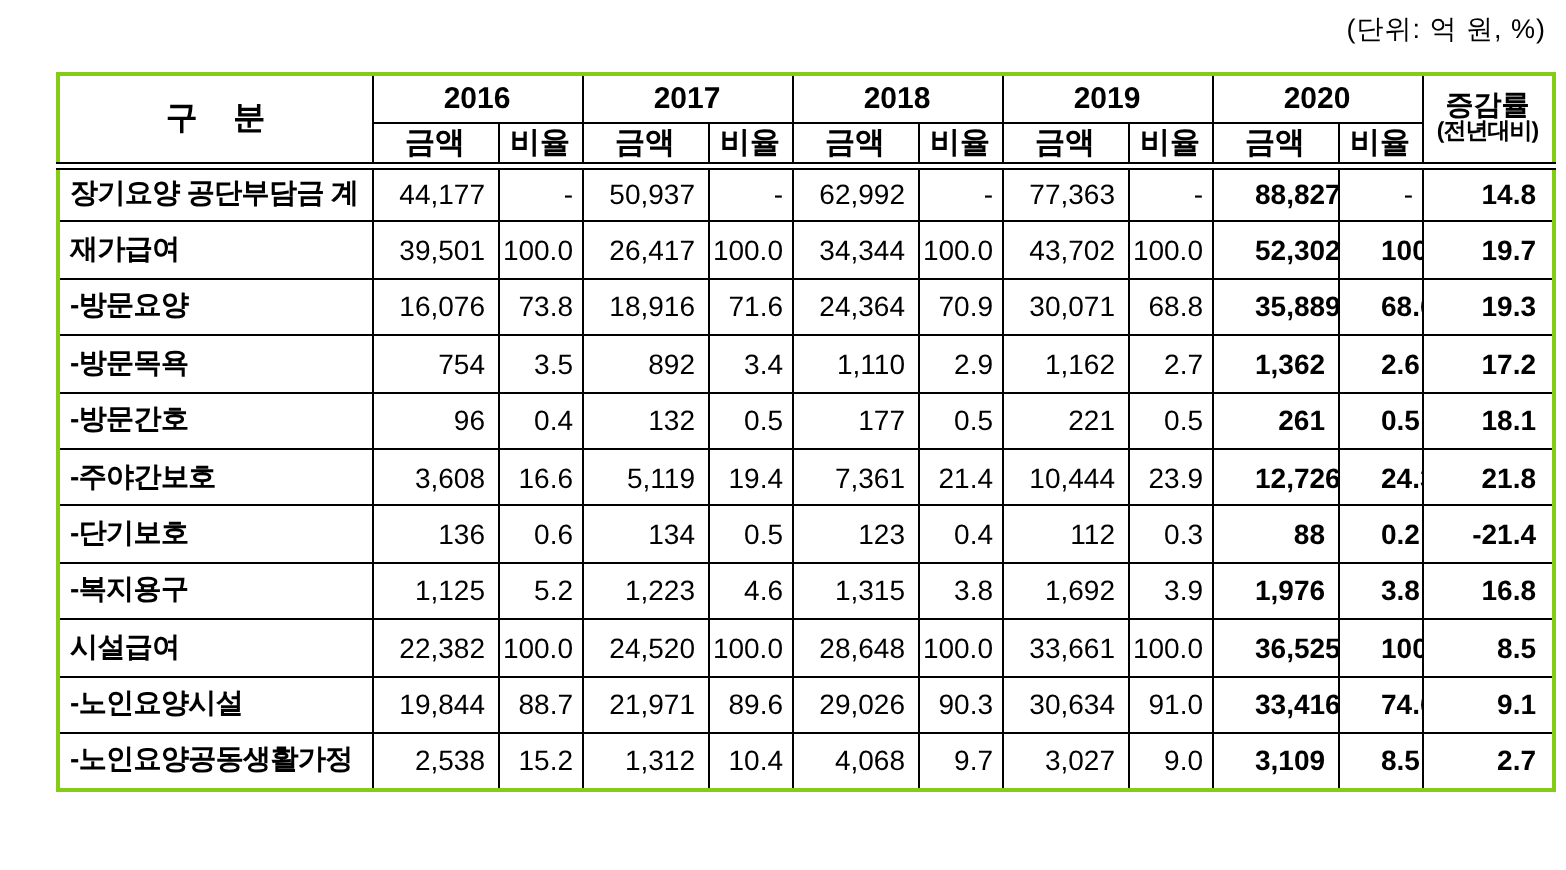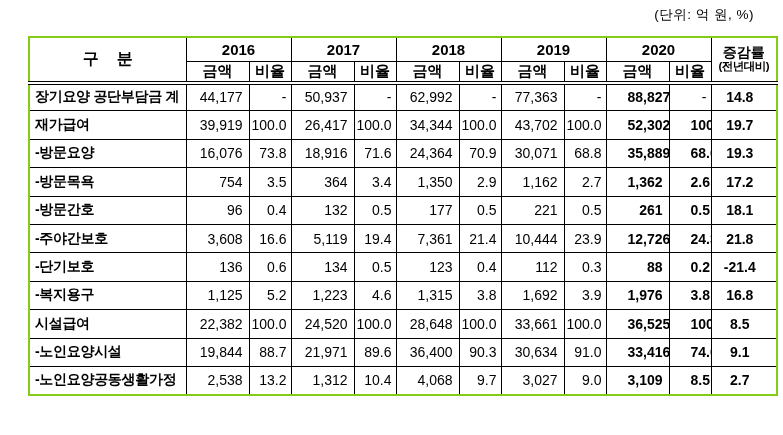--- a/index.html
+++ b/index.html
@@ -7,21 +7,21 @@
     margin: 0; padding: 0;
     width: 783px; height: 435px;
     background: #ffffff;
     color: #000000;
     font-family: "Liberation Sans", "DejaVu Sans", sans-serif;
     position: relative;
     overflow: hidden;
   }
   .unit-label {
     position: absolute;
-    top: 6px; left: 6px;
+    top: 6px; left: 25px;
     width: 748px;
     text-align: right;
     font-size: 13.5px;
     letter-spacing: 0.5px;
     white-space: pre;
   }
   table.stat-table {
     position: absolute;
     top: 36px; left: 28px;
     width: 748px;
@@ -66,21 +66,21 @@
     padding-left: 5px;
     font-weight: bold;
     letter-spacing: -0.3px;
     margin-left: 12px;
   }
   td.amt { text-align: right; padding-right: 6px; margin-top: 44px; }
   td.rat { text-align: right; padding-right: 4px; }
   td.b   { font-weight: bold; padding-left: 21px; }
   td.nb  { font-weight: normal !important; }
   td.chg {
-    text-align: center;
+    text-align: right;
     padding-right: 8px;
     font-weight: bold;
   }
 </style>
 </head>
 <body>
 
 <div class="unit-label">(단위: 억 원, %)</div>
 
 <table class="stat-table">
@@ -134,21 +134,21 @@
         <td class="amt">62,992</td>
         <td class="rat nb">-</td>
         <td class="amt">77,363</td>
         <td class="rat nb">-</td>
         <td class="amt b">88,827</td>
         <td class="rat b nb">-</td>
         <td class="chg">14.8</td>
       </tr>
       <tr class="sec">
         <td class="lbl">재가급여</td>
-        <td class="amt">39,919</td>
+        <td class="amt">39,501</td>
         <td class="rat">100.0</td>
         <td class="amt">26,417</td>
         <td class="rat">100.0</td>
         <td class="amt">34,344</td>
         <td class="rat">100.0</td>
         <td class="amt">43,702</td>
         <td class="rat">100.0</td>
         <td class="amt b">52,302</td>
         <td class="rat b">100.0</td>
         <td class="chg">19.7</td>
@@ -164,23 +164,23 @@
         <td class="amt">30,071</td>
         <td class="rat">68.8</td>
         <td class="amt b">35,889</td>
         <td class="rat b">68.6</td>
         <td class="chg">19.3</td>
       </tr>
       <tr>
         <td class="lbl">-방문목욕</td>
         <td class="amt">754</td>
         <td class="rat">3.5</td>
-        <td class="amt">364</td>
+        <td class="amt">892</td>
         <td class="rat">3.4</td>
-        <td class="amt">1,350</td>
+        <td class="amt">1,110</td>
         <td class="rat">2.9</td>
         <td class="amt">1,162</td>
         <td class="rat">2.7</td>
         <td class="amt b">1,362</td>
         <td class="rat b">2.6</td>
         <td class="chg">17.2</td>
       </tr>
       <tr>
         <td class="lbl">-방문간호</td>
         <td class="amt">96</td>
@@ -250,32 +250,32 @@
         <td class="amt b">36,525</td>
         <td class="rat b">100.0</td>
         <td class="chg">8.5</td>
       </tr>
       <tr>
         <td class="lbl">-노인요양시설</td>
         <td class="amt">19,844</td>
         <td class="rat">88.7</td>
         <td class="amt">21,971</td>
         <td class="rat">89.6</td>
-        <td class="amt">36,400</td>
+        <td class="amt">29,026</td>
         <td class="rat">90.3</td>
         <td class="amt">30,634</td>
         <td class="rat">91.0</td>
         <td class="amt b">33,416</td>
         <td class="rat b">74.6</td>
         <td class="chg">9.1</td>
       </tr>
       <tr>
         <td class="lbl">-노인요양공동생활가정</td>
         <td class="amt">2,538</td>
-        <td class="rat">13.2</td>
+        <td class="rat">15.2</td>
         <td class="amt">1,312</td>
         <td class="rat">10.4</td>
         <td class="amt">4,068</td>
         <td class="rat">9.7</td>
         <td class="amt">3,027</td>
         <td class="rat">9.0</td>
         <td class="amt b">3,109</td>
         <td class="rat b">8.5</td>
         <td class="chg">2.7</td>
       </tr>

